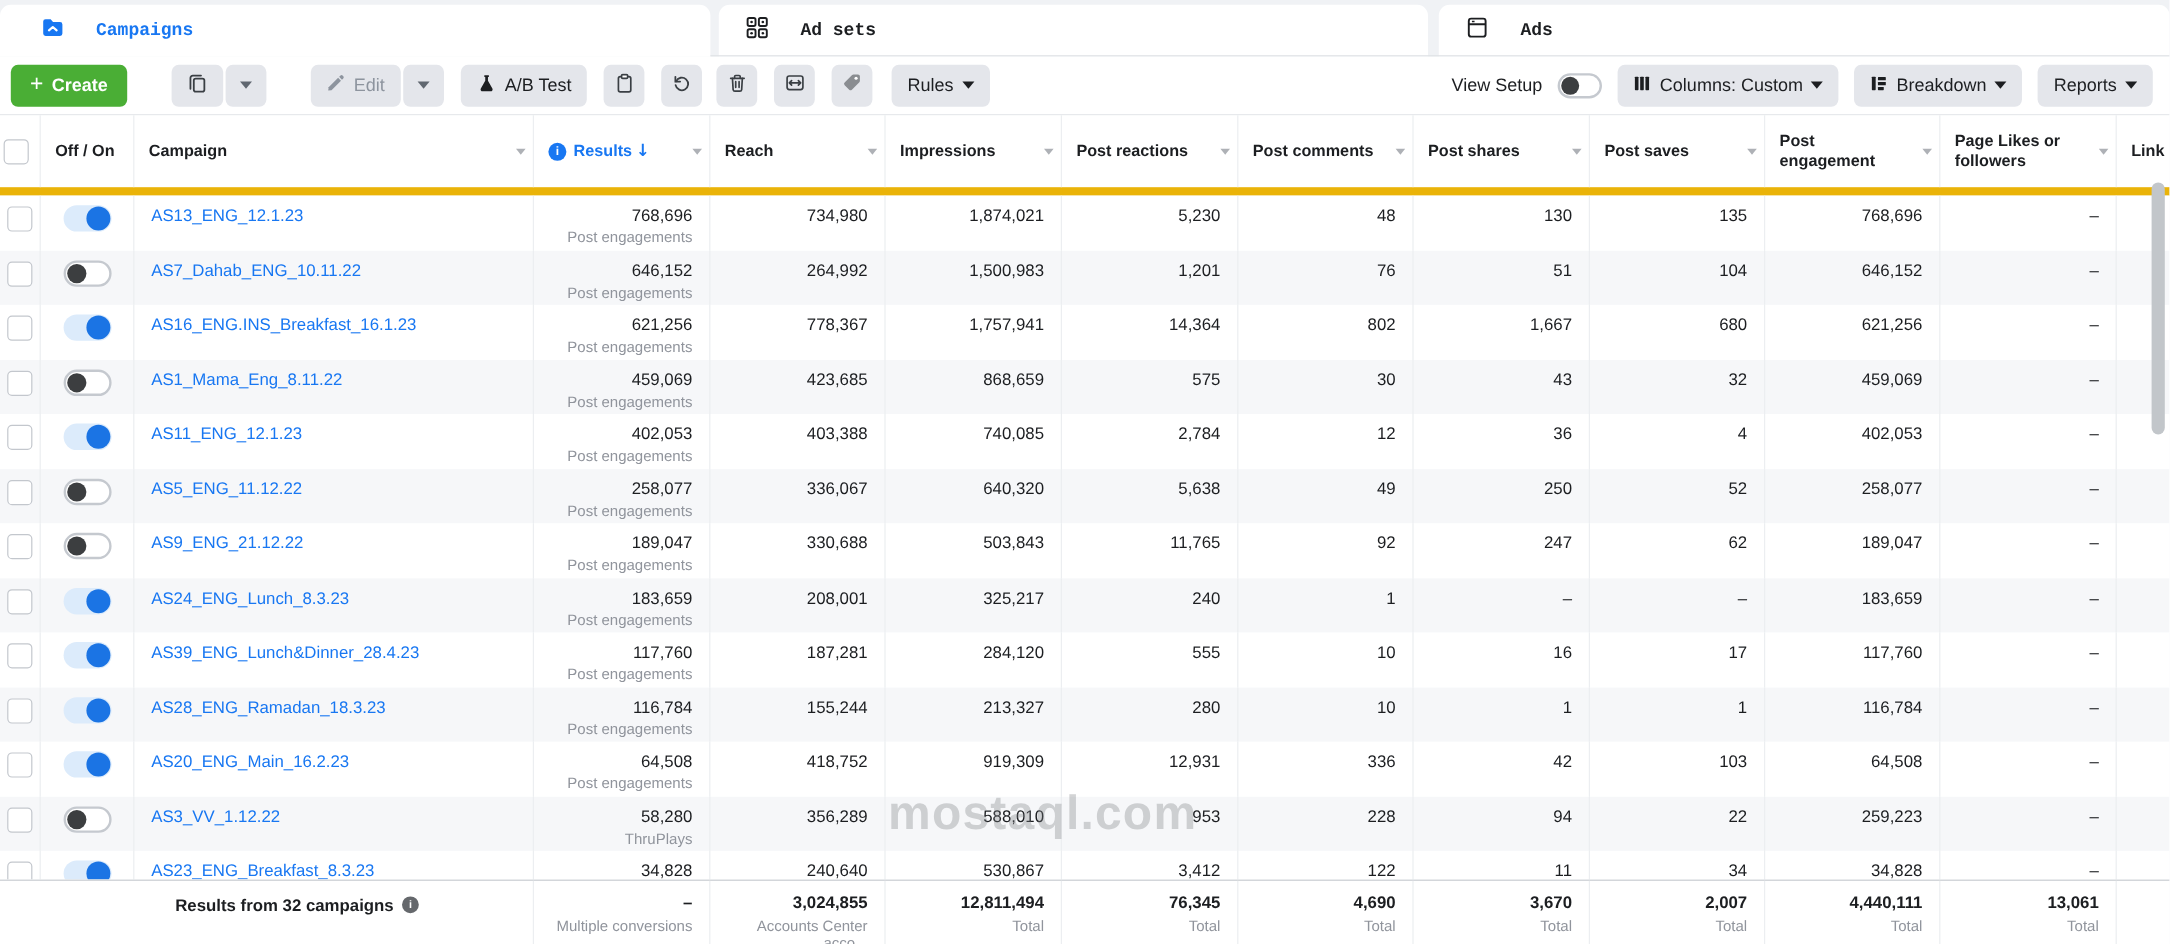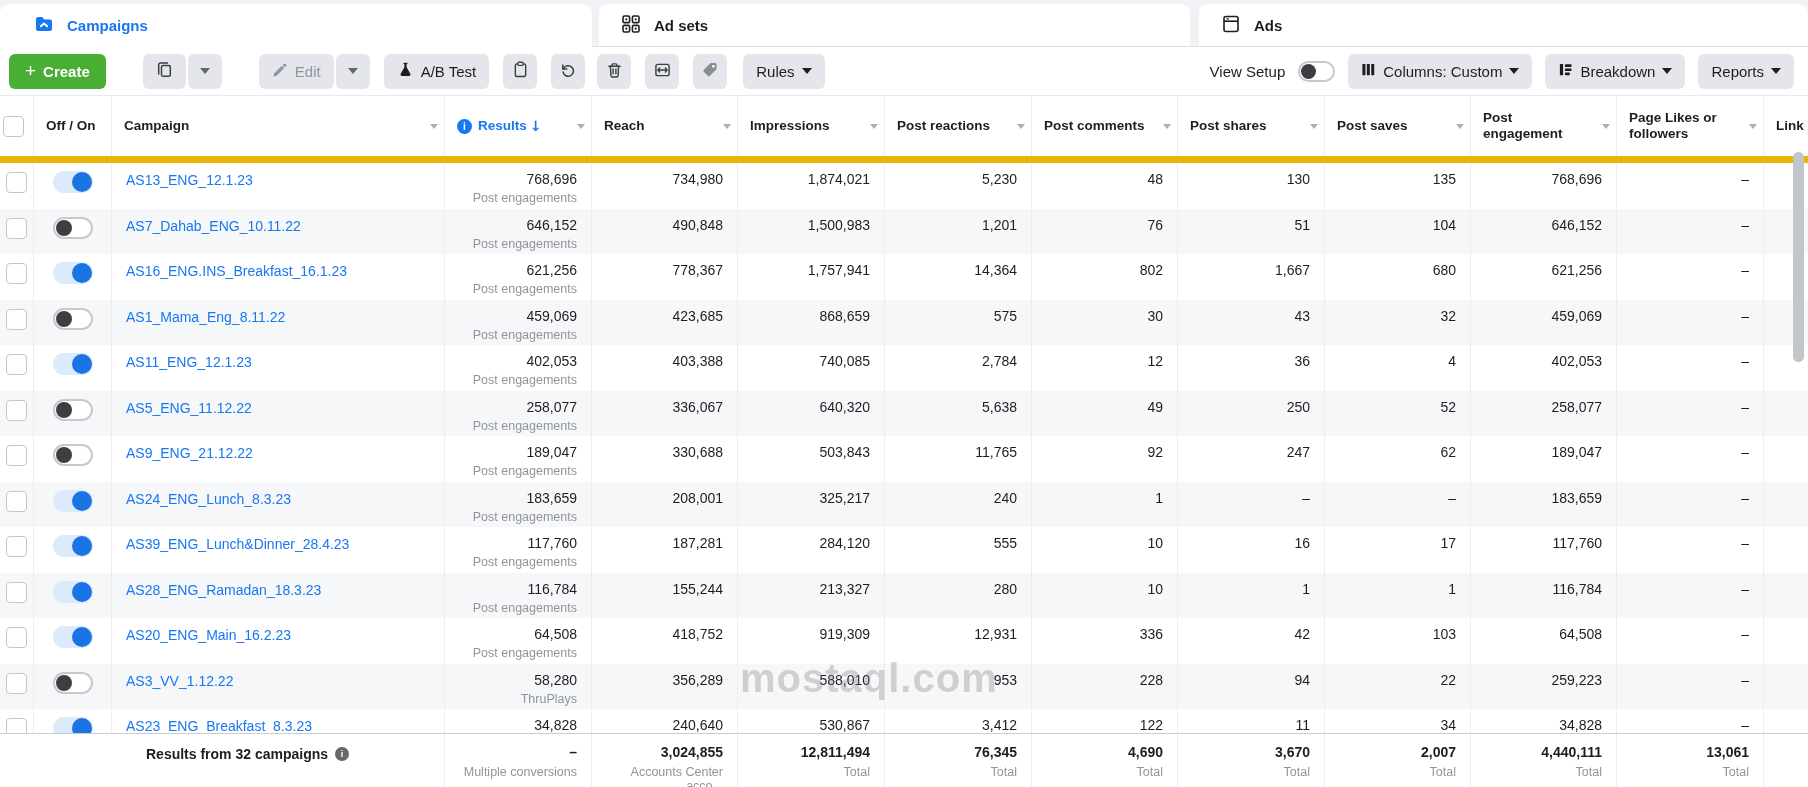--- a/index.html
+++ b/index.html
@@ -1,21 +1,21 @@
 <!DOCTYPE html>
 <html><head>
 <meta charset="utf-8">
 <style>
   html,body{margin:0;padding:0;}
   body{width:1808px;height:787px;font-family:"Liberation Sans","DejaVu Sans",sans-serif;background:#f0f2f5;overflow:hidden;}
   #app{position:relative;width:1808px;height:787px;background:#fff;overflow:hidden;}
 
   
   .tabbar{height:47px;background:#f0f2f5;display:flex;align-items:flex-end;position:relative;}
-  .tab{background:#fff;border-radius:9px 9px 0 0;display:flex;align-items:center;gap:13px;box-sizing:border-box;height:43px;}
+  .tab{background:#fff;border-radius:9px 9px 0 0;display:flex;align-items:center;gap:26px;box-sizing:border-box;height:43px;font-family:Liberation Mono, monospace;}
   .tab .tlabel{font-size:15px;font-weight:700;color:#1c1e21;}
   .tab-campaigns{width:592px;padding-left:34px;}
   .tab-campaigns .tlabel{color:#1877f2;}
   .tab-adsets{width:591px;margin-left:7px;padding-left:22px;}
   .tab-ads{width:609px;margin-left:9px;padding-left:22px;}
   .tab-underline{position:absolute;left:592px;right:0;top:46px;height:1px;background:#dfe1e5;}
 
   
   .toolbar{height:48px;background:#fff;display:flex;align-items:center;padding:0 14px 0 9px;box-sizing:border-box;gap:10px;}
   .btn{display:inline-flex;align-items:center;justify-content:center;gap:7px;height:35px;border:none;border-radius:6px;background:#e4e6eb;color:#1c1e21;font-family:inherit;font-size:15px;padding:0 13px;cursor:pointer;box-sizing:border-box;}
@@ -361,21 +361,21 @@
           <span class="tg off">
             <span class="knob"></span>
           </span>
         </div>
         <div class="cell name"><a class="cname">AS7_Dahab_ENG_10.11.22</a></div>
         <div class="cell num">
           <div class="val">646,152</div>
           <div class="sub">Post engagements</div>
         </div>
         <div class="cell num">
-          <div class="val">490,848</div>
+          <div class="val">264,992</div>
         </div>
         <div class="cell num">
           <div class="val">1,500,983</div>
         </div>
         <div class="cell num">
           <div class="val">1,201</div>
         </div>
         <div class="cell num">
           <div class="val">76</div>
         </div>

